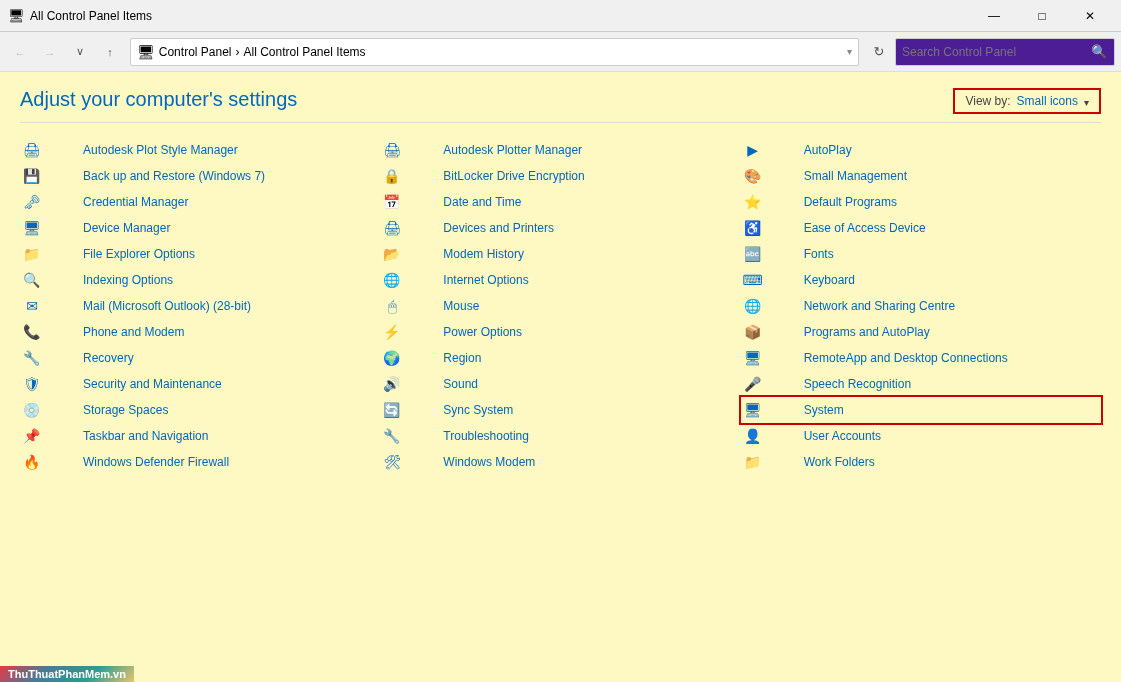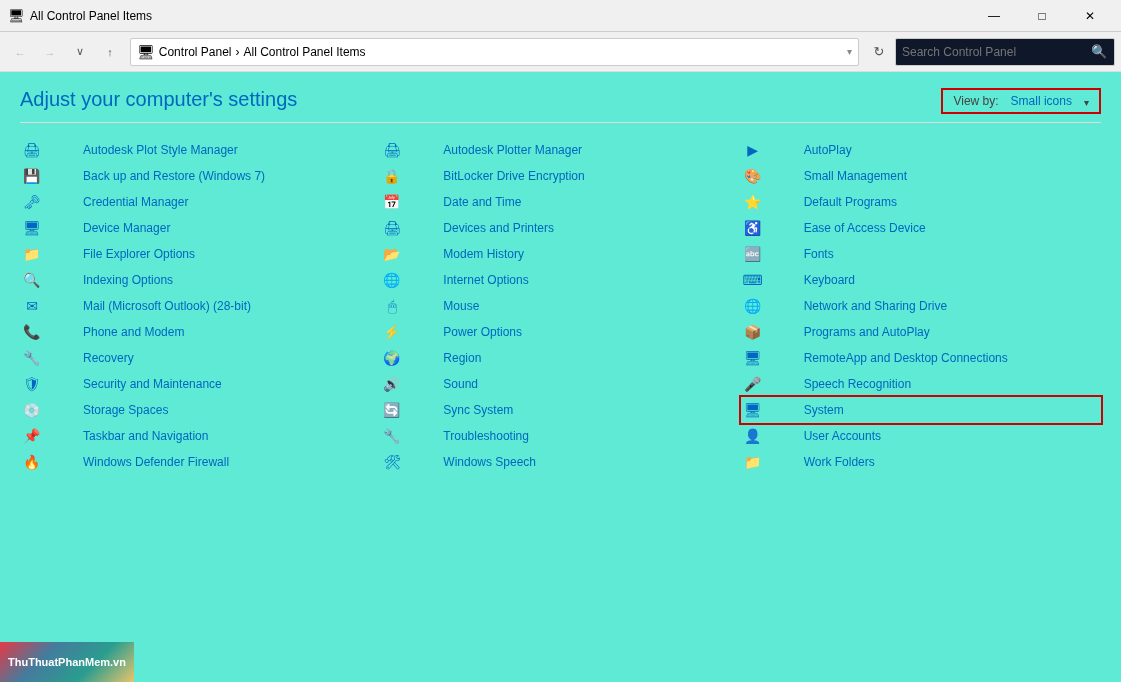--- a/index.html
+++ b/index.html
@@ -57,32 +57,32 @@
     .address-text { font-size: 12px; color: #000; display: flex; align-items: center; gap: 4px; flex: 1; }
     .address-chevron { color: #888; font-size: 10px; margin-left: auto; cursor: pointer; }
     .address-refresh { width: 28px; height: 28px; display: flex; align-items: center; justify-content: center; cursor: pointer; font-size: 13px; color: #555; }
     .search-bar {
       width: 220px;
       height: 28px;
       border: 1px solid #ccc;
       border-radius: 2px;
       display: flex;
       align-items: center;
-      background: #0f172a;
+      background: #4c1d95;
       padding: 0 6px;
     }
     .search-input {
       border: none; outline: none; font-size: 12px; flex: 1; background: transparent; color: #888;
     }
     .search-icon { color: #888; font-size: 13px; }
 
     
     .content {
       padding: 16px 20px 10px 20px;
-      background: #5eead4;
+      background: #fef9c3;
       height: calc(682px - 32px - 40px);
       overflow-y: auto;
     }
 
     
     .header-row {
       display: flex;
       justify-content: space-between;
       align-items: flex-start;
       margin-bottom: 8px;
@@ -90,21 +90,21 @@
     .page-title {
       font-size: 20px;
       color: #0067c0;
       font-weight: 300;
     }
     .view-by-box {
       border: 2px solid #c00;
       padding: 4px 10px;
       display: flex;
       align-items: flex-end;
-      gap: 12px;
+      gap: 6px;
       font-size: 12px;
     }
     .view-by-label { color: #444; }
     .view-by-value { color: #0067c0; font-size: 12px; }
     .view-by-arrow { color: #444; font-size: 10px; }
 
     .divider {
       border: none;
       border-top: 1px solid #ddd;
       margin: 8px 0 14px 0;
@@ -141,21 +141,21 @@
 
     
     .watermark {
       position: fixed;
       bottom: 0;
       left: 0;
       background: linear-gradient(135deg, #e63946, #457b9d, #2a9d8f, #e9c46a);
       color: #fff;
       font-size: 11px;
       font-weight: bold;
-      padding: 14px 8px;
+      padding: 2px 8px;
       z-index: 999;
     }
   </style>
 </head>
 <body>
 
 <div class="title-bar">
   <span class="title-bar-icon">🖥</span>
   <span class="title-bar-title">All Control Panel Items</span>
   <div class="title-bar-controls">
@@ -272,21 +272,21 @@
       <div class="item-entry">
         <span class="item-icon">✉</span>
         <span class="item-label">Mail (Microsoft Outlook) (28-bit)</span>
       </div>
       <div class="item-entry">
         <span class="item-icon">🖱</span>
         <span class="item-label">Mouse</span>
       </div>
       <div class="item-entry">
         <span class="item-icon">🌐</span>
-        <span class="item-label">Network and Sharing Drive</span>
+        <span class="item-label">Network and Sharing Centre</span>
       </div>
       <div class="item-entry">
         <span class="item-icon">📞</span>
         <span class="item-label">Phone and Modem</span>
       </div>
       <div class="item-entry">
         <span class="item-icon">⚡</span>
         <span class="item-label">Power Options</span>
       </div>
       <div class="item-entry">
@@ -340,21 +340,21 @@
       <div class="item-entry">
         <span class="item-icon">👤</span>
         <span class="item-label">User Accounts</span>
       </div>
       <div class="item-entry">
         <span class="item-icon">🔥</span>
         <span class="item-label">Windows Defender Firewall</span>
       </div>
       <div class="item-entry">
         <span class="item-icon">🛠</span>
-        <span class="item-label">Windows Speech</span>
+        <span class="item-label">Windows Modem</span>
       </div>
       <div class="item-entry">
         <span class="item-icon">📁</span>
         <span class="item-label">Work Folders</span>
       </div>
     </div>
 </div>
 
 <div class="watermark">ThuThuatPhanMem.vn</div>
 

